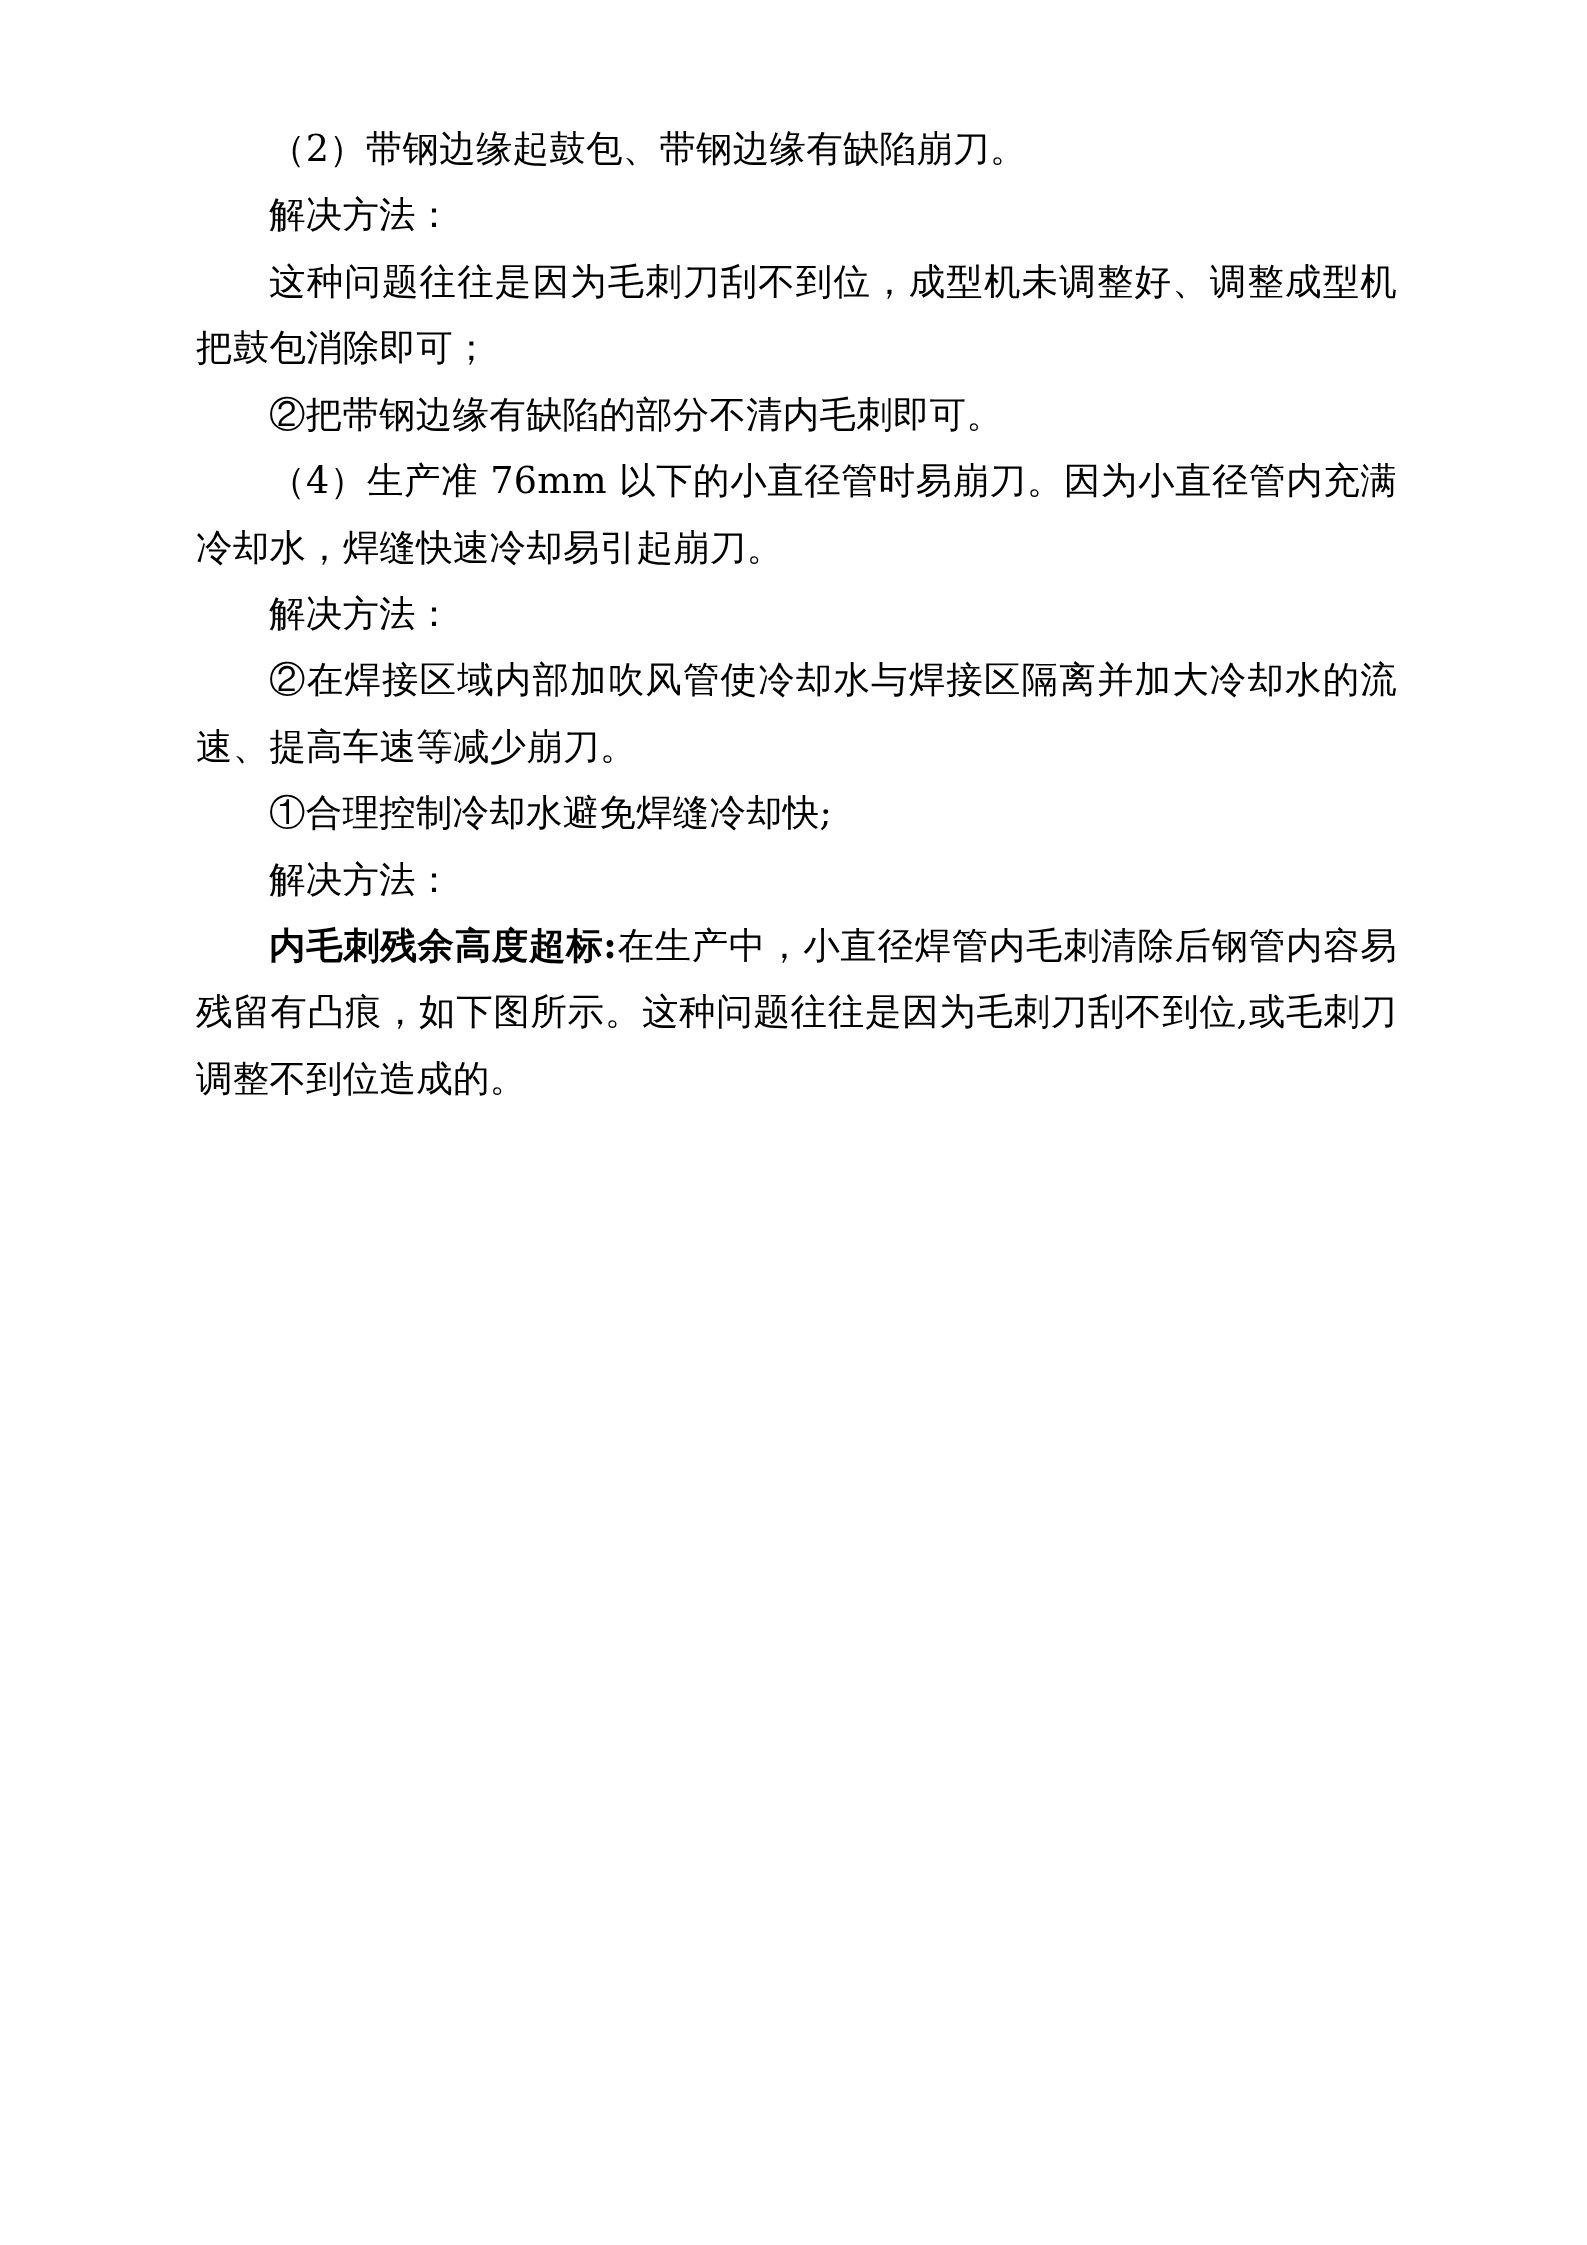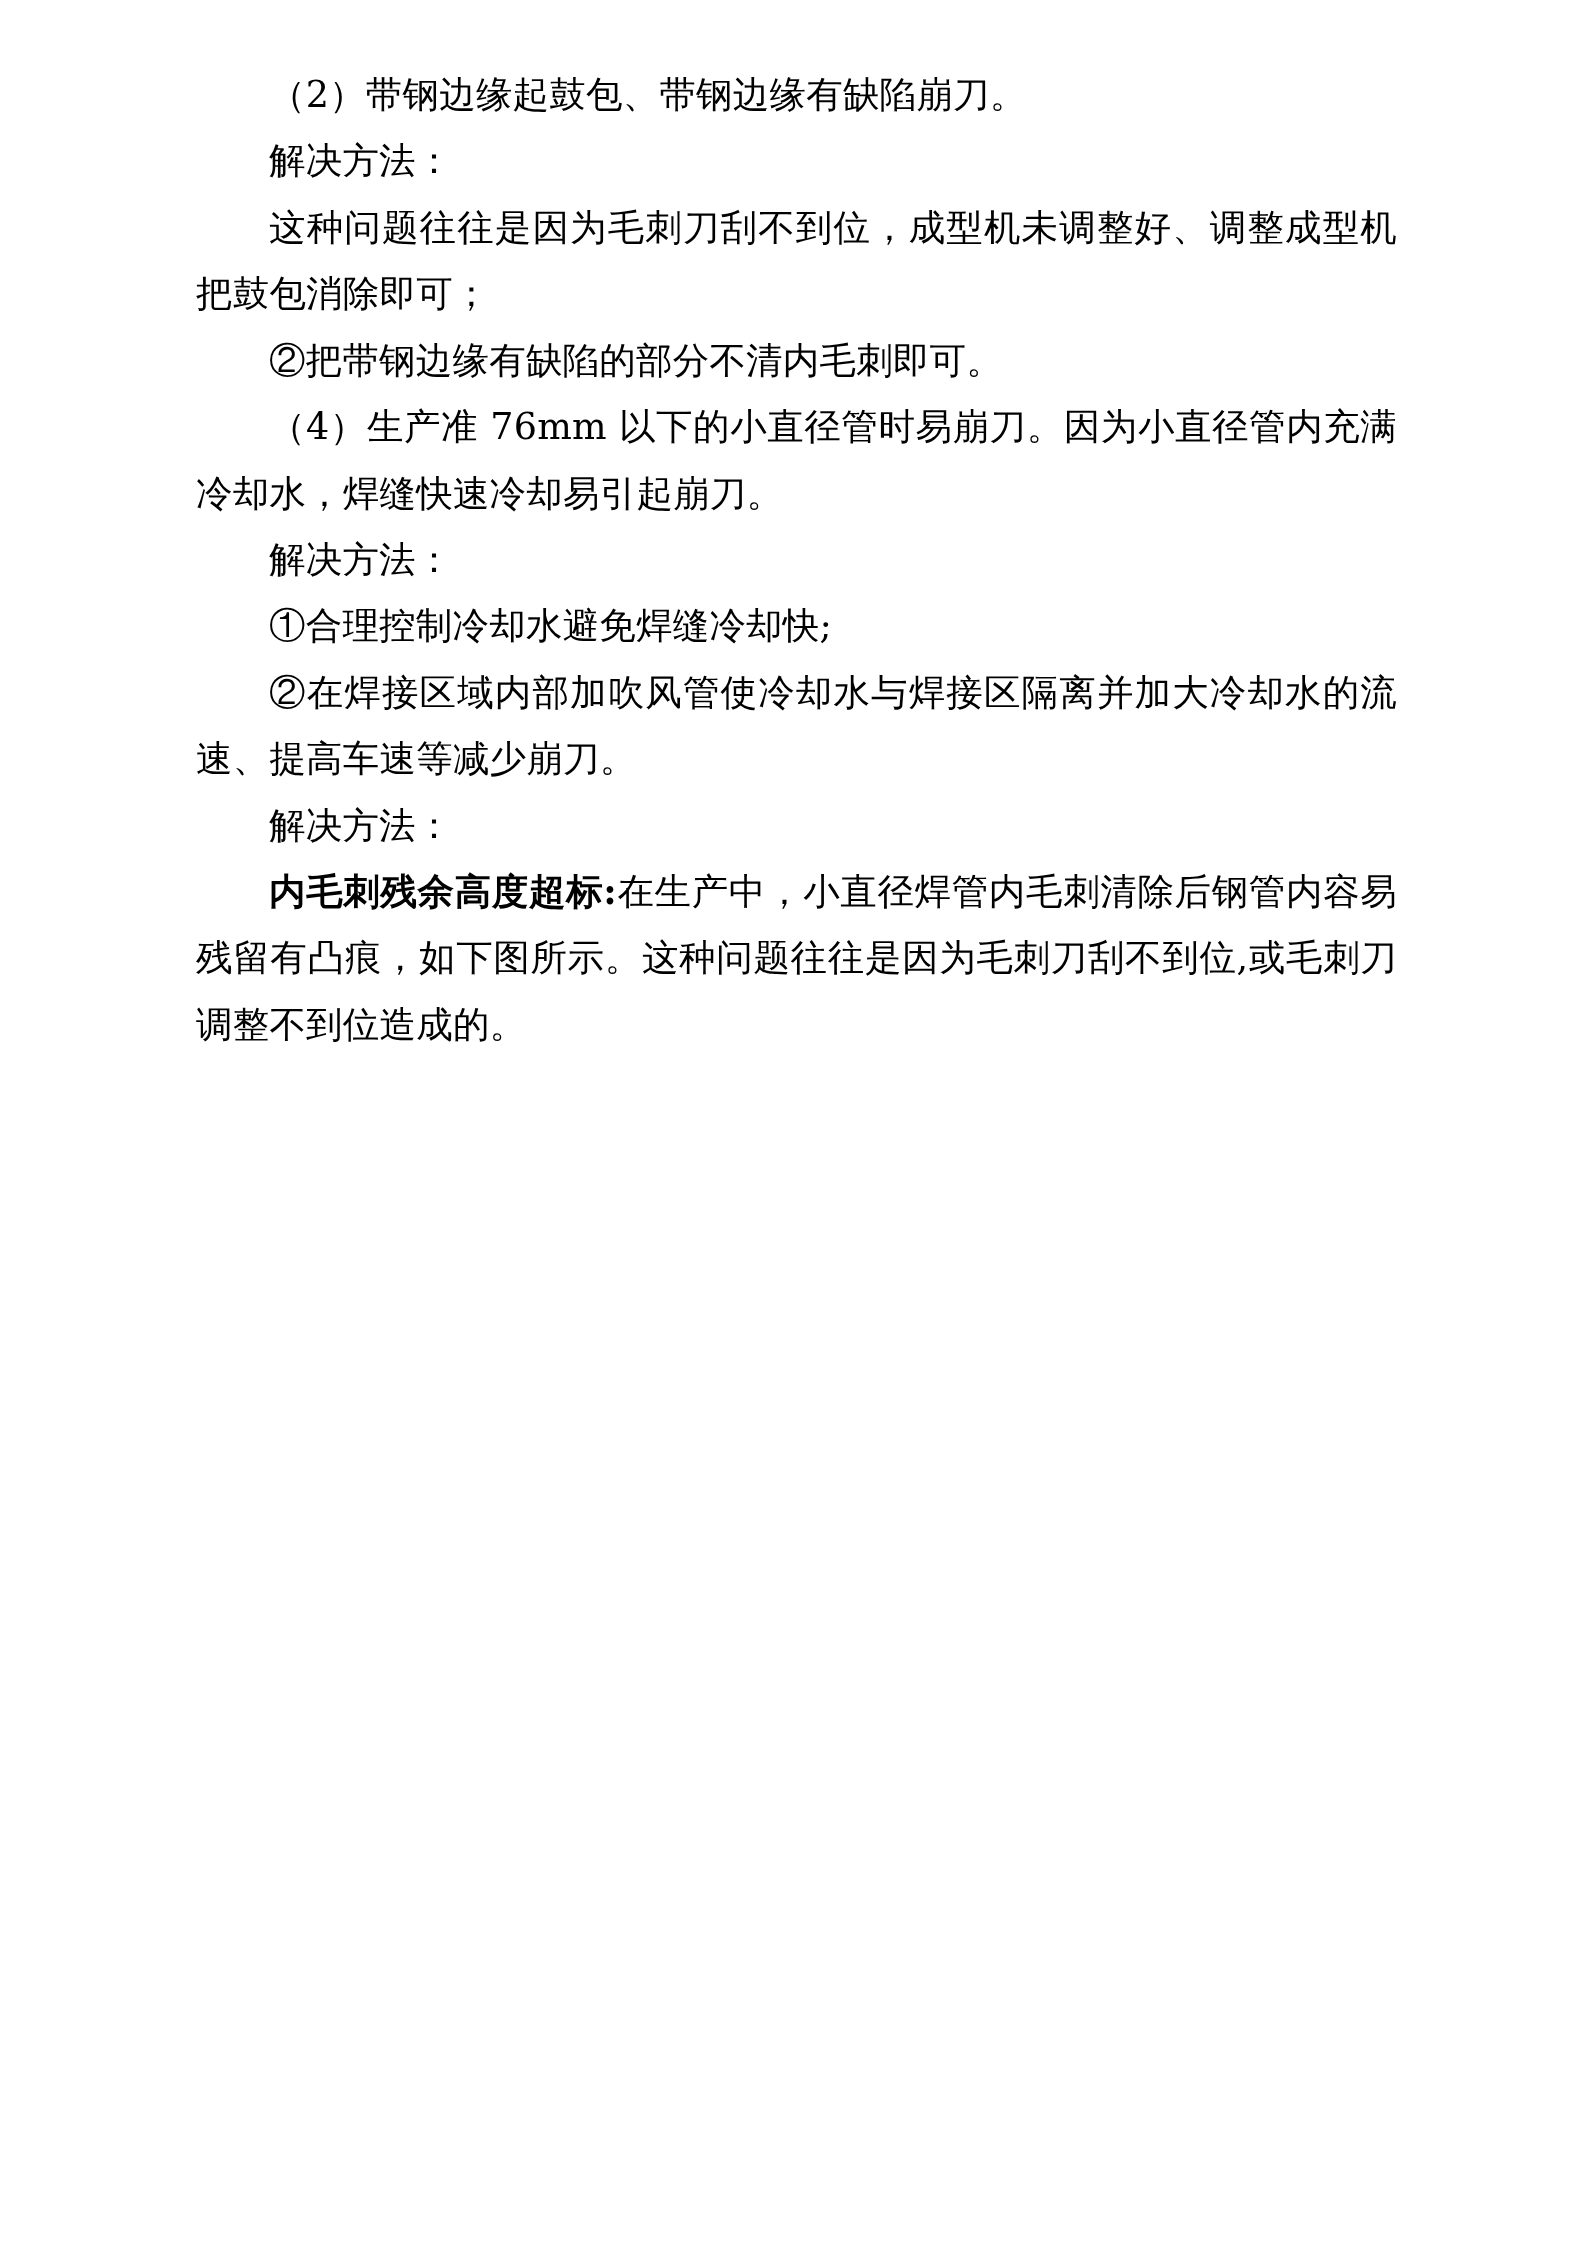--- a/index.html
+++ b/index.html
@@ -12,21 +12,21 @@
     height: 2245px;
     font-family: "DejaVu Serif", "Liberation Serif", serif;
     color: #000000;
     -webkit-font-smoothing: antialiased;
   }
   .page {
     position: relative;
     width: 1587px;
     height: 1974px;
     box-sizing: border-box;
-    padding: 62px 190px 0 196px;
+    padding: 116px 190px 0 196px;
     background: #ffffff;
   }
   .doc-body {
     font-size: 36.5px;
     line-height: 1.82;
     text-align: justify;
     text-justify: inter-ideograph;
     letter-spacing: 0.2px;
   }
   p {
@@ -42,20 +42,20 @@
 
 <div class="page">
   <div class="doc-body">
 
     <p>（2）带钢边缘起鼓包、带钢边缘有缺陷崩刀。</p>
     <p>解决方法：</p>
     <p>这种问题往往是因为毛刺刀刮不到位，成型机未调整好、调整成型机把鼓包消除即可；</p>
     <p>②把带钢边缘有缺陷的部分不清内毛刺即可。</p>
     <p>（4）生产准 76mm 以下的小直径管时易崩刀。因为小直径管内充满冷却水，焊缝快速冷却易引起崩刀。</p>
     <p>解决方法：</p>
+    <p>②在焊接区域内部加吹风管使冷却水与焊接区隔离并加大冷却水的流速、提高车速等减少崩刀。</p>
     <p>①合理控制冷却水避免焊缝冷却快;</p>
-    <p>②在焊接区域内部加吹风管使冷却水与焊接区隔离并加大冷却水的流速、提高车速等减少崩刀。</p>
     <p>解决方法：</p>
 
     <p><span class="bold">内毛刺残余高度超标:</span><span>在生产中，小直径焊管内毛刺清除后钢管内容易残留有凸痕，如下图所示。这种问题往往是因为毛刺刀刮不到位,或毛刺刀调整不到位造成的。</span></p>
 
   </div>
 </div>
 
 </body></html>

